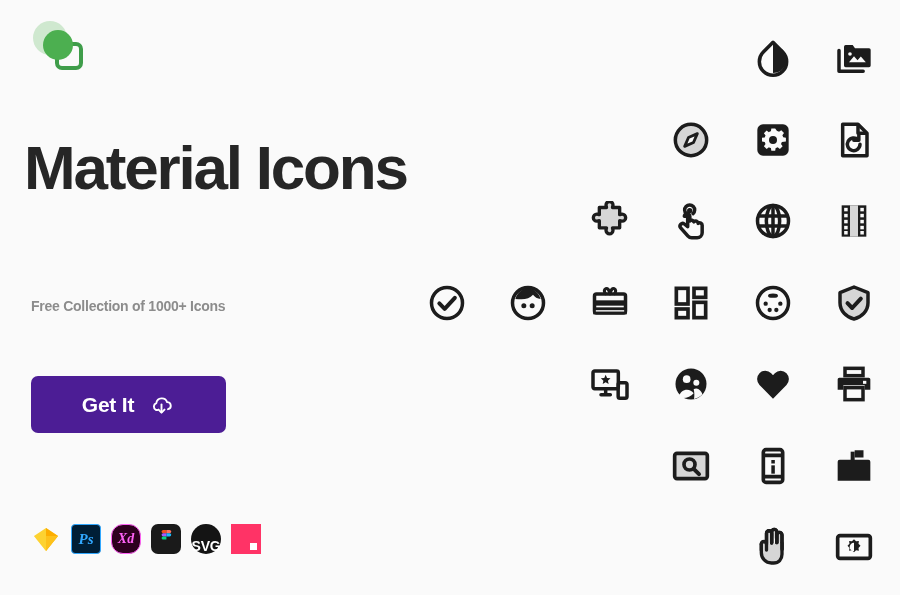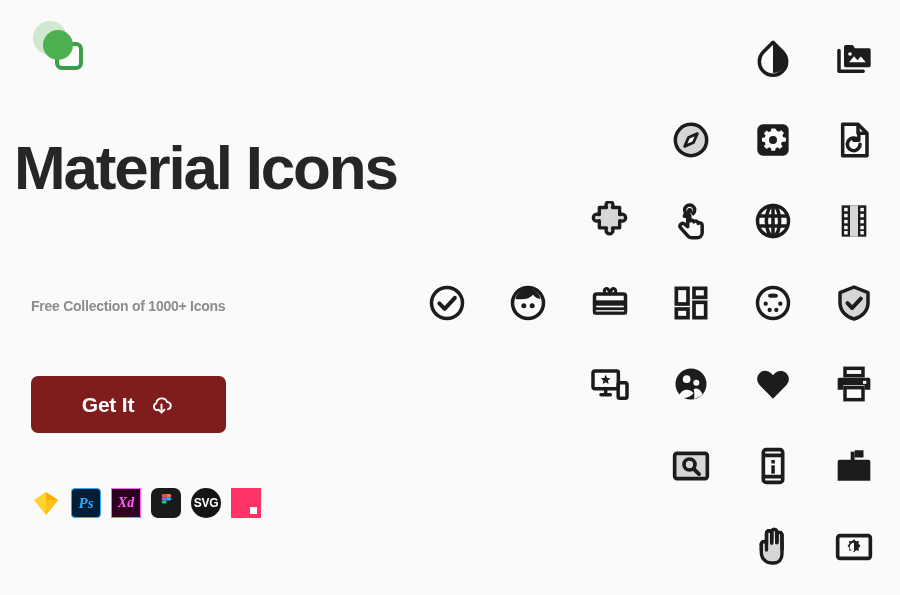--- a/index.html
+++ b/index.html
@@ -27,75 +27,75 @@
     border: 4px solid #3f9d4a; border-radius: 7px; box-sizing: border-box;
     background: #fafafa;
   }
   .logo .dot {
     position: absolute; left: 12px; top: 9px; width: 30px; height: 30px;
     border-radius: 50%; background: #4caf50;
   }
 
   
   .title {
-    position: absolute; left: 14px; top: 96px; width: 540px;
+    position: absolute; left: 24px; top: 96px; width: 540px;
     font-size: 62px; line-height: 0.96; letter-spacing: -2.2px;
     font-weight: 700; color: #262626;
     font-family: "Liberation Sans", sans-serif;
     font-stretch: condensed;
   }
   .title span { display: block; }
 
   .subtitle {
     position: absolute; left: 31px; top: 283px; width: 360px;
     font-size: 14px; line-height: 1.32; font-weight: 700;
     color: #8c8c8c; letter-spacing: -0.25px;
   }
   .subtitle span { display: block; }
 
   .cta {
     position: absolute; left: 31px; top: 376px;
     width: 195px; height: 57px; border-radius: 7px;
-    background: #7f1d1d; border: none; cursor: pointer;
+    background: #4c1d95; border: none; cursor: pointer;
     display: flex; align-items: center; justify-content: center; gap: 14px;
     padding: 0;
   }
   .cta .cta-label {
     color: #ffffff; font-size: 21px; font-weight: 700; letter-spacing: -0.2px;
   }
   .cta .cta-icon { display: flex; align-items: center; }
 
   .badges {
     position: absolute; left: 31px; top: 488px;
     display: flex; align-items: center; gap: 10px;
   }
-  .badge { width: 30px; height: 30px; position: relative; display: block; }
+  .badge { width: 30px; height: 30px; position: relative; display: block; margin-top: 36px; }
   .badge.sketch { display:flex; align-items:center; justify-content:center; }
   .badge.ps {
     background: #001e36; border: 1.6px solid #31a8ff; border-radius: 4px;
     box-sizing: border-box; color: #31a8ff;
     font-size: 15px; font-weight: 700; font-style: italic;
     display: flex; align-items: center; justify-content: center;
     font-family: "Liberation Serif", serif;
   }
   .badge.xd {
-    background: #2e001f; border: 1.6px solid #ff61f6; border-radius: 0;
+    background: #2e001f; border: 1.6px solid #ff61f6; border-radius: 12px;
     box-sizing: border-box; color: #ff61f6;
     font-size: 14px; font-weight: 700; font-style: italic;
     display: flex; align-items: center; justify-content: center;
     font-family: "Liberation Serif", serif;
   }
   .badge.figma {
     background: #1a1a1a; border-radius: 7px;
     display: flex; align-items: center; justify-content: center;
   }
   .badge.svg {
     background: #141414; border-radius: 50%;
-    display: flex; align-items: center; justify-content: center;
-    color: #ffffff; font-size: 12px; font-weight: 700; letter-spacing: -0.2px;
+    display: flex; align-items: flex-end; justify-content: center;
+    color: #ffffff; font-size: 14px; font-weight: 700; letter-spacing: -0.2px;
   }
   .badge.invision { background: #ff3366; position: relative; }
   .badge.invision .inner {
     position: absolute; right: 4px; bottom: 4px;
     width: 7px; height: 7px; background: #ffffff;
   }
 
   .compat {
     position: absolute; left: 31px; top: 532px; width: 330px;
     font-size: 14.5px; line-height: 1.5; color: #9b9b9b; font-weight: 400;

